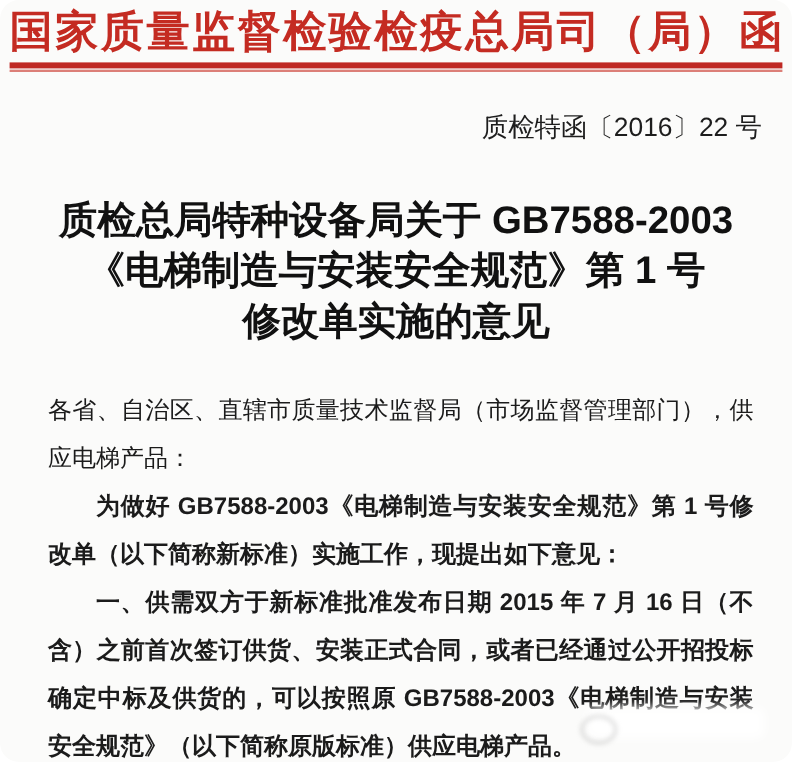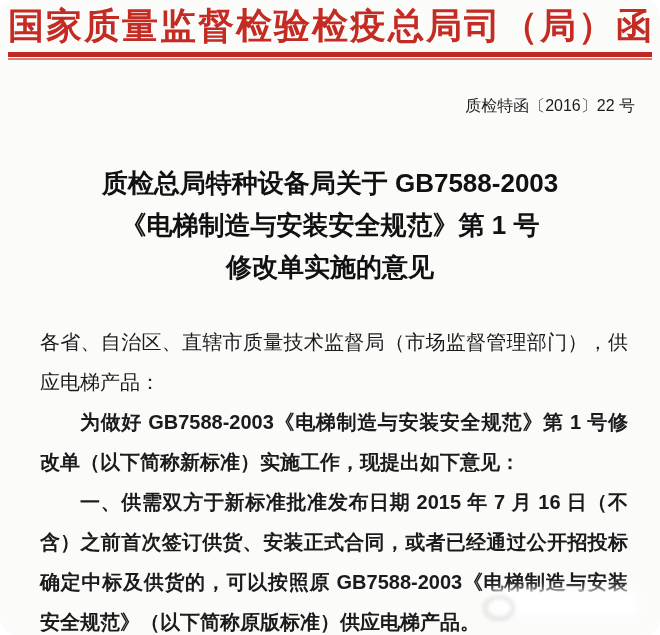--- a/index.html
+++ b/index.html
@@ -39,29 +39,29 @@
   }
   .rule-light {
     margin: 1px 8px 0 8px;
     height: 2px;
     background: #dc7f78;
   }
   
   .doc-number {
     margin: 34px 25px 0 0;
     text-align: right;
-    font-size: 16px;
+    font-size: 22px;
     line-height: 24px;
     color: #1d1d1d;
   }
   
   .title {
     margin: 44px 20px 0 20px;
     text-align: center;
-    font-size: 26px;
+    font-size: 32px;
     font-weight: bold;
     line-height: 42px;
     color: #111111;
   }
   .title .tline {
     display: block;
   }
   
   .body-text {
     margin: 34px 32px 0 40px;

